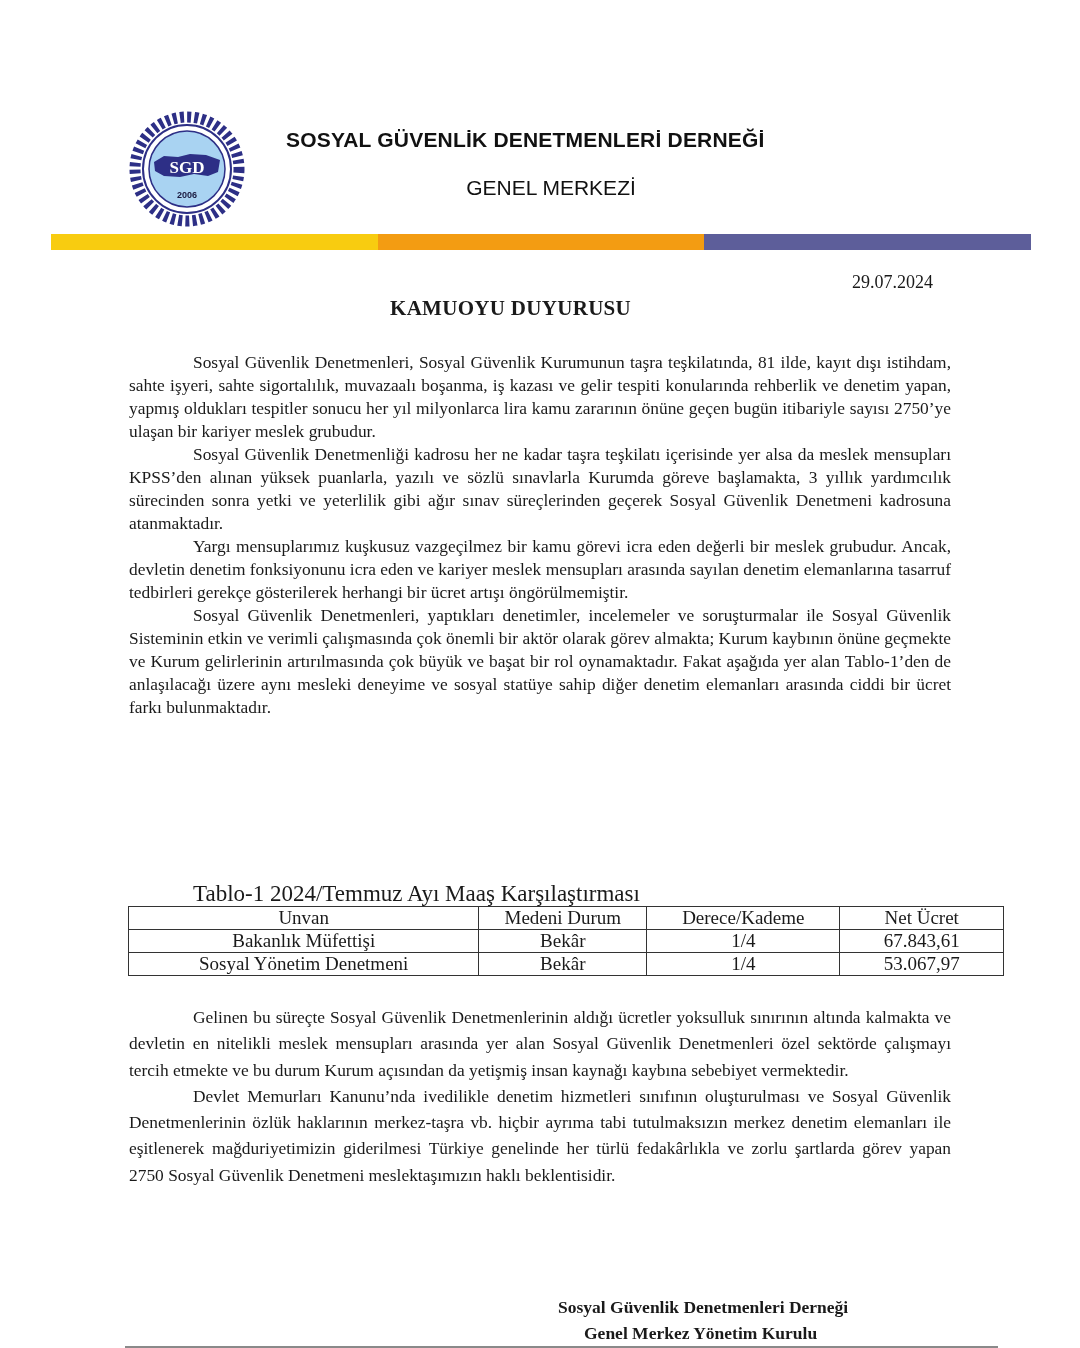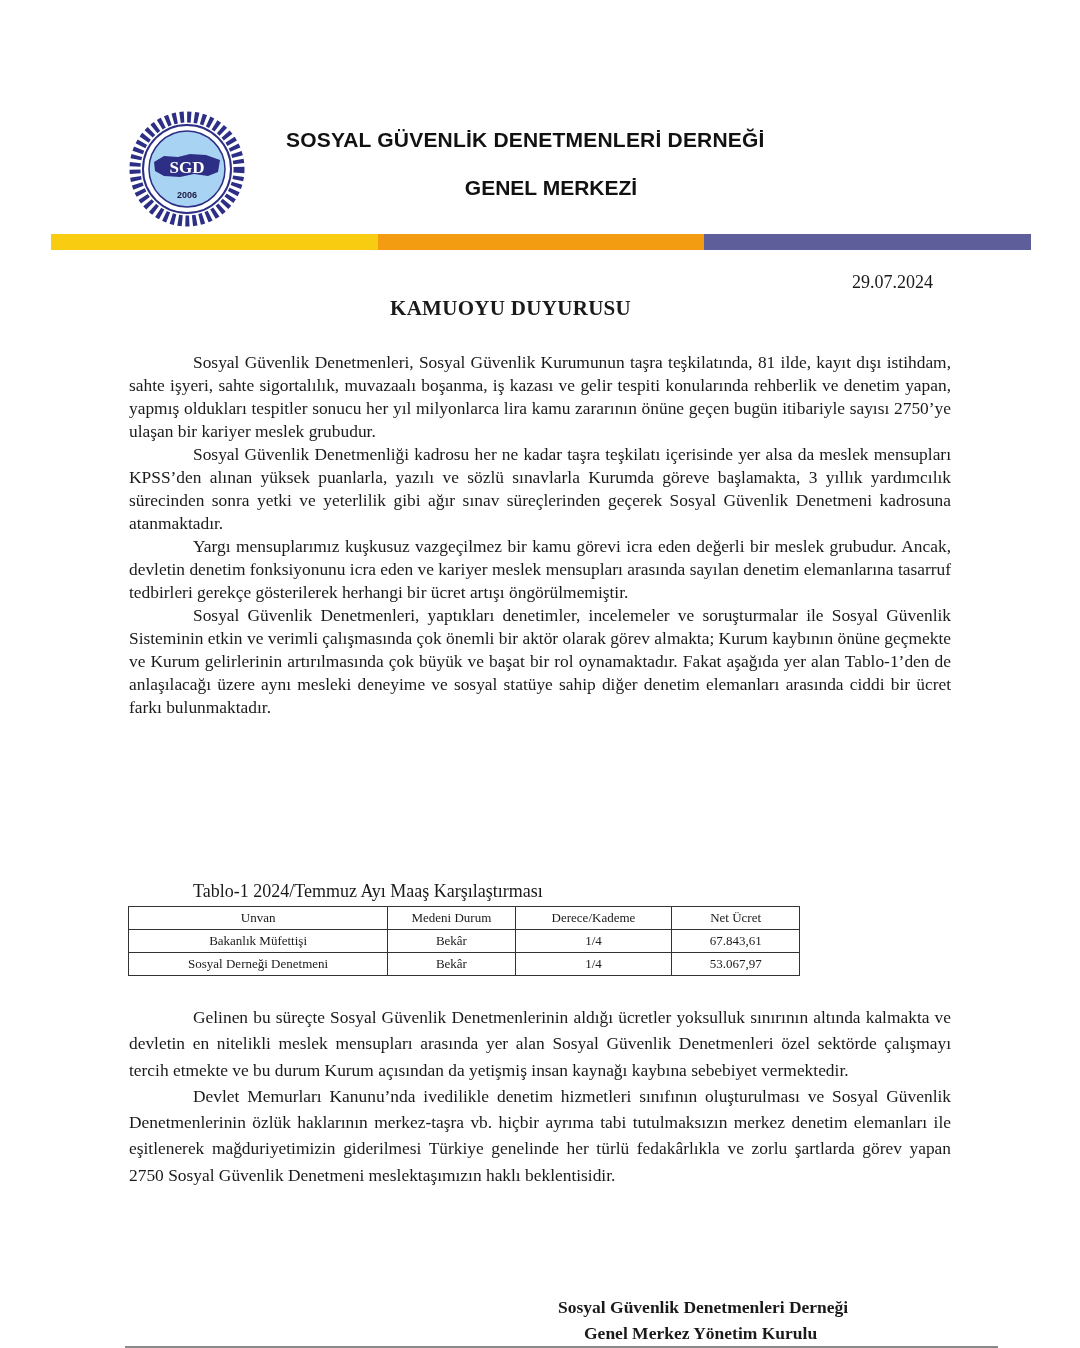--- a/index.html
+++ b/index.html
@@ -3,32 +3,32 @@
 <meta charset="utf-8">
 <style>
   html, body { margin:0; padding:0; background:#ffffff; }
   body { width:1080px; height:1348px; position:relative; overflow:hidden;
          font-family:"Liberation Serif", serif; color:#1a1a1a; }
   .logo { position:absolute; left:128px; top:110px; width:118px; height:118px; }
   .org-title { position:absolute; left:286px; top:128px; width:530px;
                font-family:"Liberation Sans", sans-serif; font-weight:bold;
                font-size:21px; letter-spacing:0.2px; color:#111; white-space:nowrap; }
   .org-sub { position:absolute; left:286px; top:176px; width:530px; text-align:center;
-             font-family:"Liberation Sans", sans-serif; font-weight:bold;
+             font-family:"Liberation Sans", sans-serif; font-weight:normal;
              font-size:21px; color:#111; }
   .band { position:absolute; left:51px; top:234px; height:16px; display:flex; width:980px; }
   .band div { flex:1; }
   .date { position:absolute; left:852px; top:272px; font-size:18px; }
   .doc-title { position:absolute; left:390px; top:296px; font-size:21px; font-weight:bold; letter-spacing:0.3px; }
   .body { position:absolute; left:129px; top:351px; width:822px; font-size:17.4px;
           line-height:23px; text-align:justify; }
   .body p { margin:0; text-indent:64px; }
-  .caption { position:absolute; left:193px; top:881px; font-size:18px; }
-  table.salary { position:absolute; left:128px; top:906px; width:672px;
-                 border-collapse:collapse; font-size:13px; }
+  .caption { position:absolute; left:193px; top:881px; font-size:23px; }
+  table.salary { position:absolute; left:128px; top:906px; width:876px;
+                 border-collapse:collapse; font-size:19px; }
   table.salary td, table.salary th { border:1.4px solid #333; text-align:center;
                  font-weight:normal; padding:0; height:22px; line-height:22px; }
   .body2 { position:absolute; left:129px; top:1004px; width:822px; font-size:17.4px;
            line-height:26.3px; text-align:justify; }
   .body2 p { margin:0; text-indent:64px; }
   .sign1 { position:absolute; left:558px; top:1297px; font-size:17.5px; font-weight:bold; }
   .sign2 { position:absolute; left:584px; top:1323px; font-size:17.5px; font-weight:bold; }
   .footer-line { position:absolute; left:125px; top:1346px; width:873px; height:2px; background:#8a8a8a; }
 </style>
 </head>
@@ -83,21 +83,21 @@
     <th>Derece/Kademe</th>
     <th>Net Ücret</th>
   </tr>
   <tr>
     <td>Bakanlık Müfettişi</td>
     <td>Bekâr</td>
     <td>1/4</td>
     <td>67.843,61</td>
   </tr>
   <tr>
-    <td>Sosyal Derneği Denetmeni</td>
+    <td>Sosyal Yönetim Denetmeni</td>
     <td>Bekâr</td>
     <td>1/4</td>
     <td>53.067,97</td>
   </tr>
 </tbody>
   </table>
 
 <div class="body2">
   <p>Gelinen bu süreçte Sosyal Güvenlik Denetmenlerinin aldığı ücretler yoksulluk sınırının altında kalmakta ve devletin en nitelikli meslek mensupları arasında yer alan Sosyal Güvenlik Denetmenleri özel sektörde çalışmayı tercih etmekte ve bu durum Kurum açısından da yetişmiş insan kaynağı kaybına sebebiyet vermektedir.</p>
   <p>Devlet Memurları Kanunu’nda ivedilikle denetim hizmetleri sınıfının oluşturulması ve Sosyal Güvenlik Denetmenlerinin özlük haklarının merkez-taşra vb. hiçbir ayrıma tabi tutulmaksızın merkez denetim elemanları ile eşitlenerek mağduriyetimizin giderilmesi Türkiye genelinde her türlü fedakârlıkla ve zorlu şartlarda görev yapan 2750 Sosyal Güvenlik Denetmeni meslektaşımızın haklı beklentisidir.</p>

